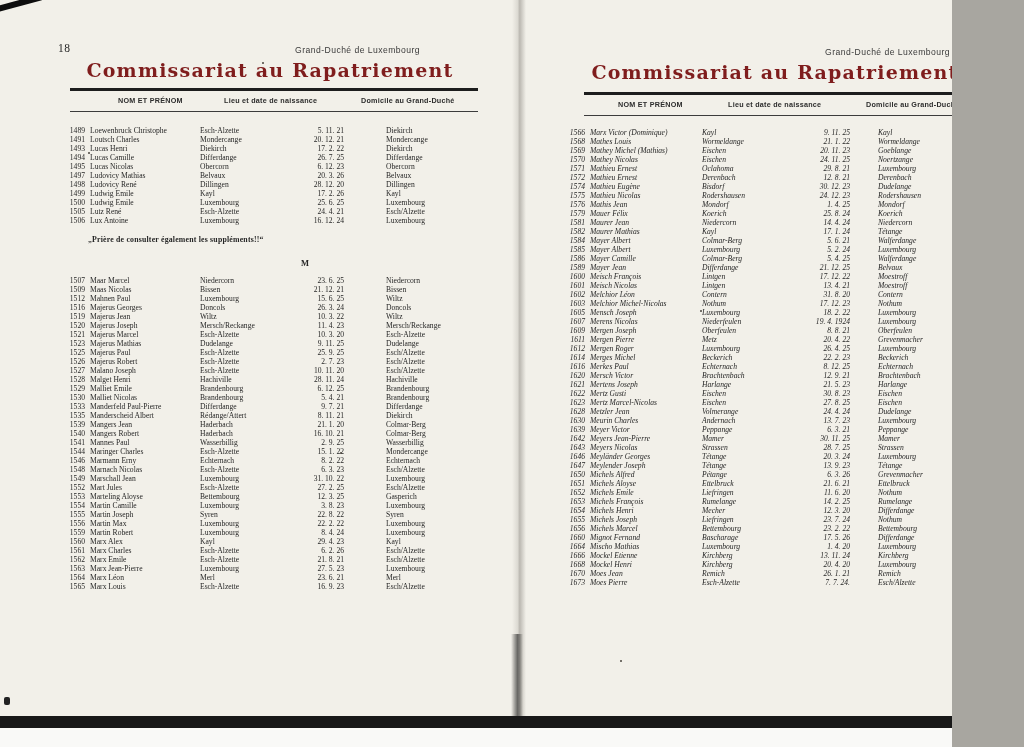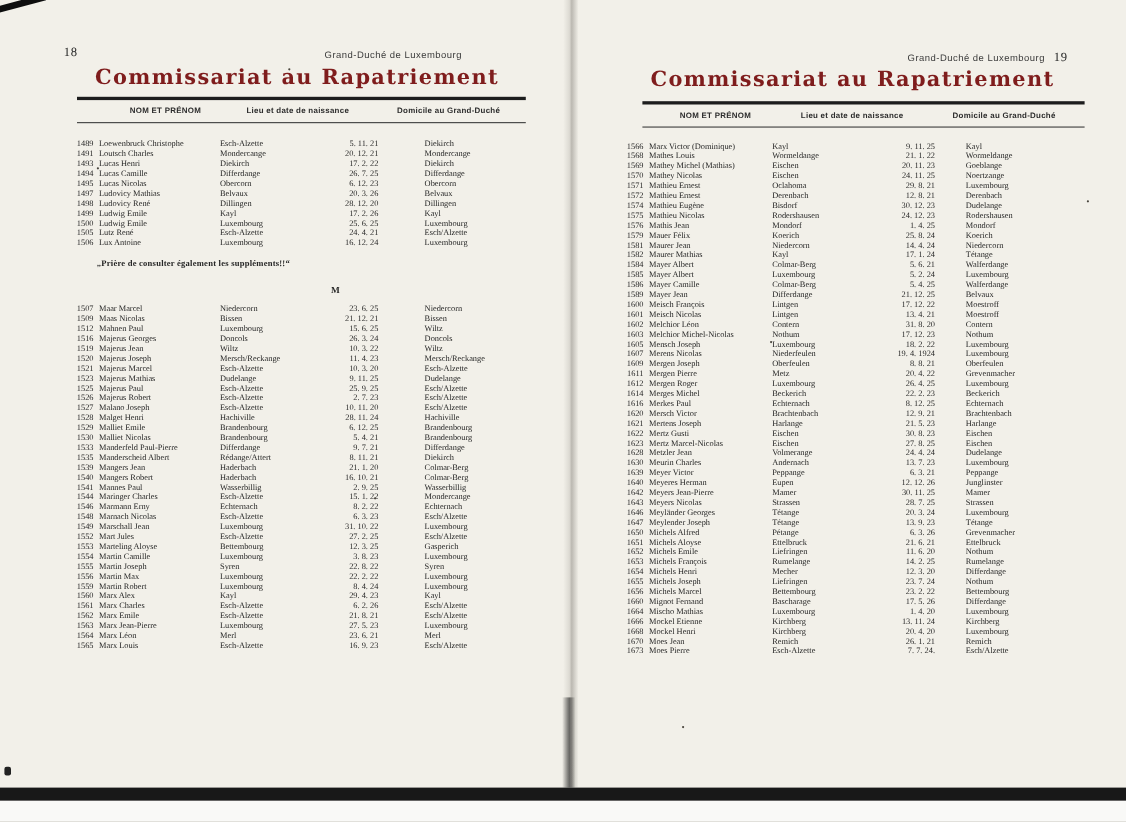--- a/index.html
+++ b/index.html
@@ -1,16 +1,16 @@
 <!DOCTYPE html>
 <html><head>
 <meta charset="utf-8">
 <style>
   html,body{margin:0;padding:0;background:#a8a6a0;}
-  #canvas{position:relative;width:1024px;height:747px;overflow:hidden;
+  #canvas{position:relative;width:952px;height:747px;overflow:hidden;
     background:#f2f0e9;font-family:"Liberation Serif",serif;color:#262626;}
   
   .bottom-band{position:absolute;left:0;top:716px;width:1024px;height:12px;background:#181818;}
   .bottom-strip{position:absolute;left:0;top:728px;width:1024px;height:19px;background:#f9f9f7;}
   .fold{position:absolute;left:512px;top:0;width:14px;height:716px;
     background:linear-gradient(90deg,rgba(0,0,0,0) 0%,rgba(90,85,75,.14) 40%,rgba(60,55,48,.30) 55%,rgba(0,0,0,0) 100%);}
   .binding-smudge{position:absolute;left:511px;top:634px;width:12px;height:82px;
     background:linear-gradient(90deg,rgba(0,0,0,0),rgba(25,25,25,.6) 55%,rgba(0,0,0,0));filter:blur(.6px);}
   .corner-mark{position:absolute;left:-10px;top:1px;width:52px;height:6px;background:#0e0e0e;transform:rotate(-15deg);}
   .speck{position:absolute;background:#4a463e;border-radius:50%;}
@@ -377,21 +377,21 @@
     </div>
 
   <div class="pagenum" style="left:958px;top:46px;">19</div>
   <div class="letterhead" style="left:600px;top:47px;width:350px;">Grand-Duché de Luxembourg</div>
   <div class="doc-title" style="left:575px;top:61px;width:400px;">Commissariat au Rapatriement</div>
   <div class="rule-thick" style="left:584px;top:92px;width:402px;"></div>
   <div class="colhead" style="left:618px;top:100px;">NOM ET PRÉNOM</div>
   <div class="colhead" style="left:728px;top:100px;">Lieu et date de naissance</div>
   <div class="colhead" style="left:866px;top:100px;">Domicile au Grand-Duché</div>
   <div class="rule-thin" style="left:584px;top:115px;width:402px;"></div>
-  <div class="rows r19" style="left:560px;top:128px;width:448px;">
+  <div class="rows r19" style="left:560px;top:128px;width:448px;font-style:italic;">
       <div class="row">
         <span class="c-num">1566</span>
         <span class="c-name">Marx Victor (Dominique)</span>
         <span class="c-place">Kayl</span>
         <span class="c-date">9. 11. 25</span>
         <span class="c-dom">Kayl</span>
       </div>
       <div class="row">
         <span class="c-num">1568</span>
         <span class="c-name">Mathes Louis</span>
@@ -615,27 +615,20 @@
         <span class="c-place">Andernach</span>
         <span class="c-date">13. 7. 23</span>
         <span class="c-dom">Luxembourg</span>
       </div>
       <div class="row">
         <span class="c-num">1639</span>
         <span class="c-name">Meyer Victor</span>
         <span class="c-place">Peppange</span>
         <span class="c-date">6. 3. 21</span>
         <span class="c-dom">Peppange</span>
-      </div>
-      <div class="row">
-        <span class="c-num">1640</span>
-        <span class="c-name">Meyeres Herman</span>
-        <span class="c-place">Eupen</span>
-        <span class="c-date">12. 12. 26</span>
-        <span class="c-dom">Junglinster</span>
       </div>
       <div class="row">
         <span class="c-num">1642</span>
         <span class="c-name">Meyers Jean-Pierre</span>
         <span class="c-place">Mamer</span>
         <span class="c-date">30. 11. 25</span>
         <span class="c-dom">Mamer</span>
       </div>
       <div class="row">
         <span class="c-num">1643</span>

